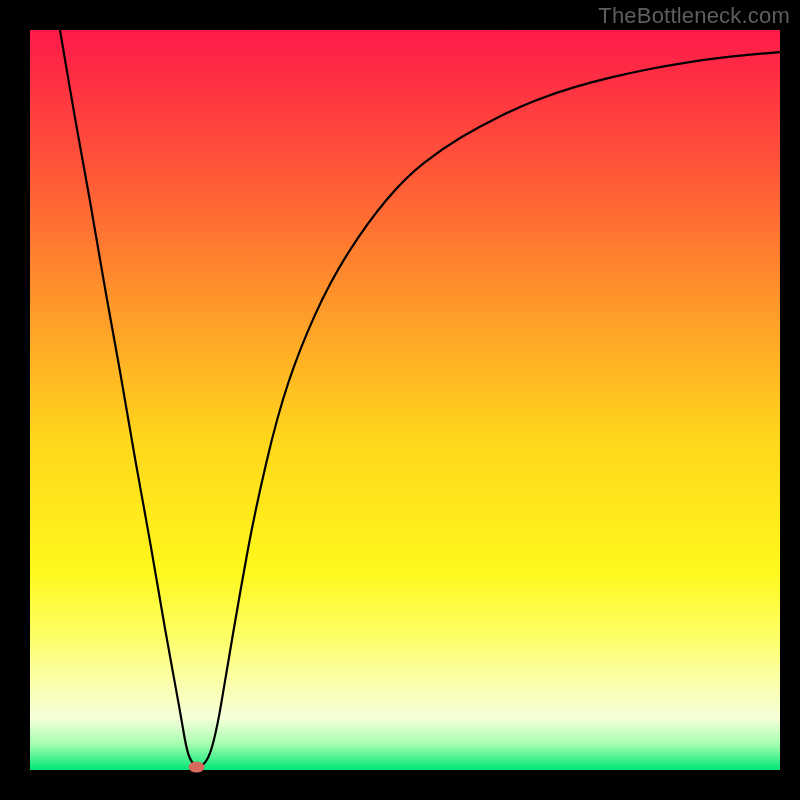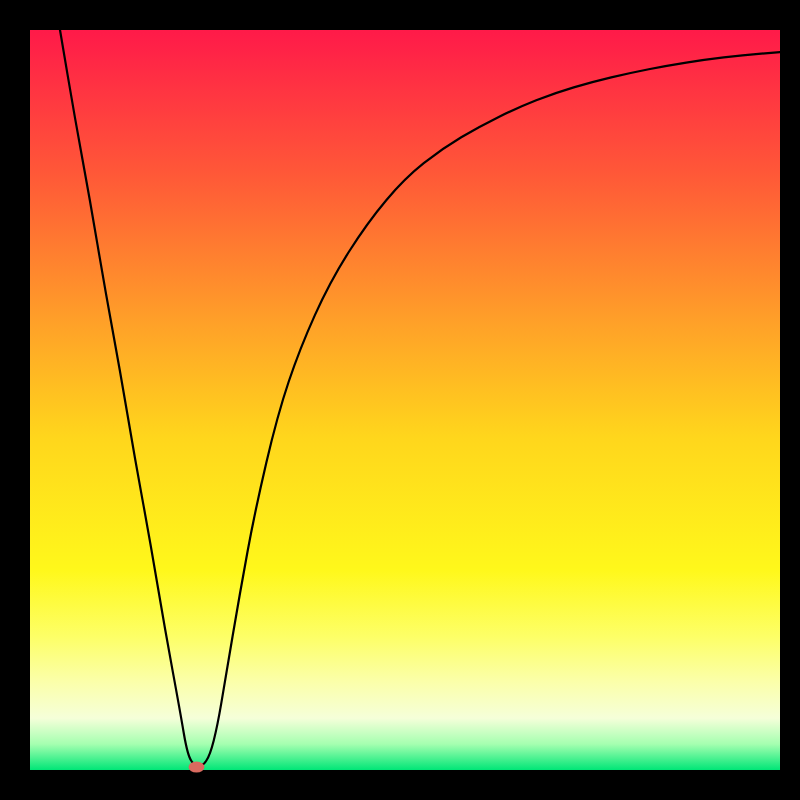--- a/index.html
+++ b/index.html
@@ -33,20 +33,21 @@
     position: absolute;
     left: 0;
     top: 0;
   }
 </style>
 </head>
 <body>
 
 <div class="chart-frame">
 
+  <div class="watermark">TheBottleneck.com</div>
 
   <svg width="800" height="800" viewBox="0 0 800 800">
     <defs>
       <linearGradient id="bgGrad" x1="0" y1="0" x2="0" y2="1">
       <stop offset="0%" stop-color="#ff1a49"></stop>
           <stop offset="20%" stop-color="#ff5a37"></stop>
           <stop offset="40%" stop-color="#ffa228"></stop>
           <stop offset="55.00000000000001%" stop-color="#ffd61c"></stop>
           <stop offset="73%" stop-color="#fff81b"></stop>
           <stop offset="82%" stop-color="#fdff67"></stop>

